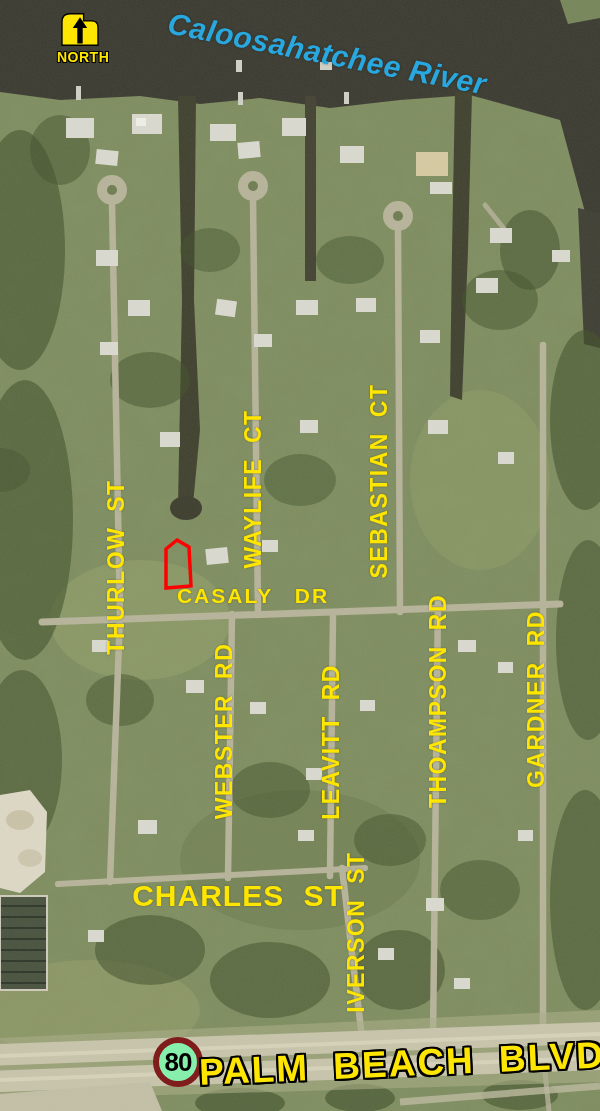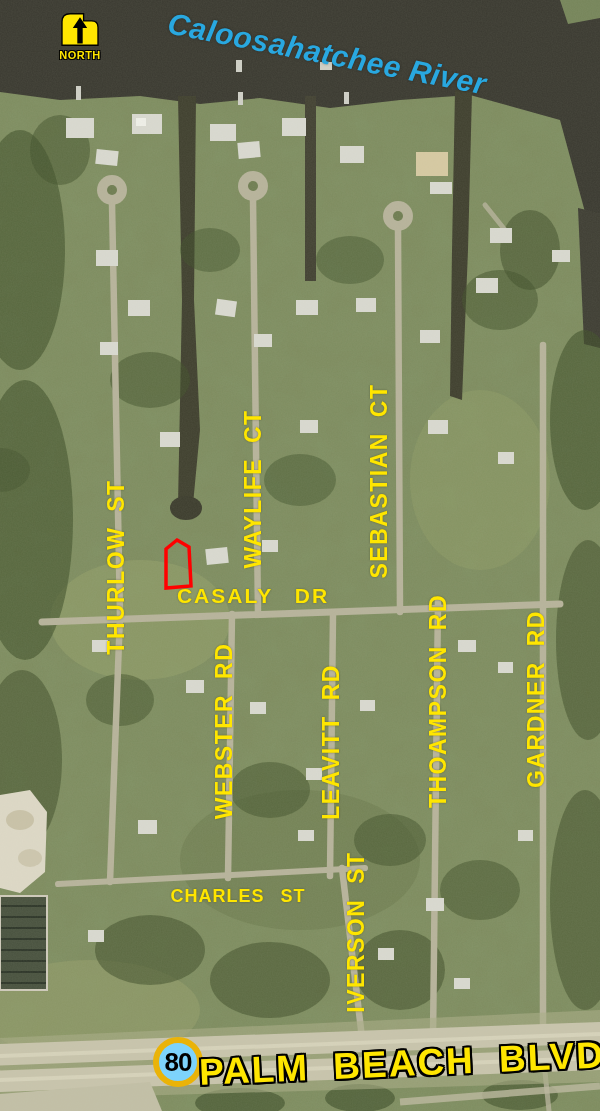--- a/index.html
+++ b/index.html
@@ -18,43 +18,43 @@
   .vert{transform:translate(-50%,-50%) rotate(-90deg);}
   .lbl-thurlow   {left:116px;top:567px;}
   .lbl-waylife   {left:253px;top:489px;}
   .lbl-sebastian {left:379px;top:481px;}
   .lbl-webster   {left:224px;top:731px;}
   .lbl-leavitt   {left:331px;top:742px;}
   .lbl-thoampson {left:438px;top:701px;}
   .lbl-gardner   {left:536px;top:699px;}
   .lbl-iverson   {left:356px;top:932px;}
   .lbl-casaly    {left:253px;top:596px;font-size:21px;letter-spacing:2px;word-spacing:14px;}
-  .lbl-charles   {left:238px;top:896px;font-size:18px;letter-spacing:1px;word-spacing:10px;}
+  .lbl-charles   {left:238px;top:896px;font-size:30px;letter-spacing:1px;word-spacing:10px;}
 
   .lbl-river{
     left:327px;top:54px;transform:translate(-50%,-50%) rotate(11deg);
     color:#29A8E0;font-weight:bold;font-style:italic;font-size:30px;letter-spacing:.5px;
     text-shadow:0 0 3px rgba(0,0,0,.35);
   }
   .lbl-blvd{
     left:402px;top:1064px;transform:translate(-50%,-50%) rotate(-2.5deg);
     color:#FFE600;font-weight:bold;font-size:37px;letter-spacing:2px;word-spacing:12px;
     text-shadow:-2px -2px 0 #000,2px -2px 0 #000,-2px 2px 0 #000,2px 2px 0 #000,
                  0 -2px 0 #000,0 2px 0 #000,-2px 0 0 #000,2px 0 0 #000;
   }
   #route-shield{
     position:absolute;left:178px;top:1062px;transform:translate(-50%,-50%);
     width:38px;height:38px;border-radius:50%;
-    background:#7dd3fc;border:6px solid #eab308;
+    background:#86efac;border:6px solid #7f1d1d;
     display:flex;align-items:center;justify-content:center;
     color:#000;font-weight:bold;font-size:26px;letter-spacing:-1px;
   }
   #north-widget{position:absolute;left:57px;top:11px;width:46px;text-align:center;}
   #north-text{
-    color:#FFE600;font-weight:bold;font-size:11px;letter-spacing:.5px;margin-top:-2px;
+    color:#FFE600;font-weight:bold;font-size:14px;letter-spacing:.5px;margin-top:-2px;
     text-shadow:-1px -1px 0 #000,1px -1px 0 #000,-1px 1px 0 #000,1px 1px 0 #000;
   }
 </style>
 </head>
 <body>
 
 <div id="stage">
 
   <svg id="basemap" viewBox="0 0 600 1111">
     <defs>

